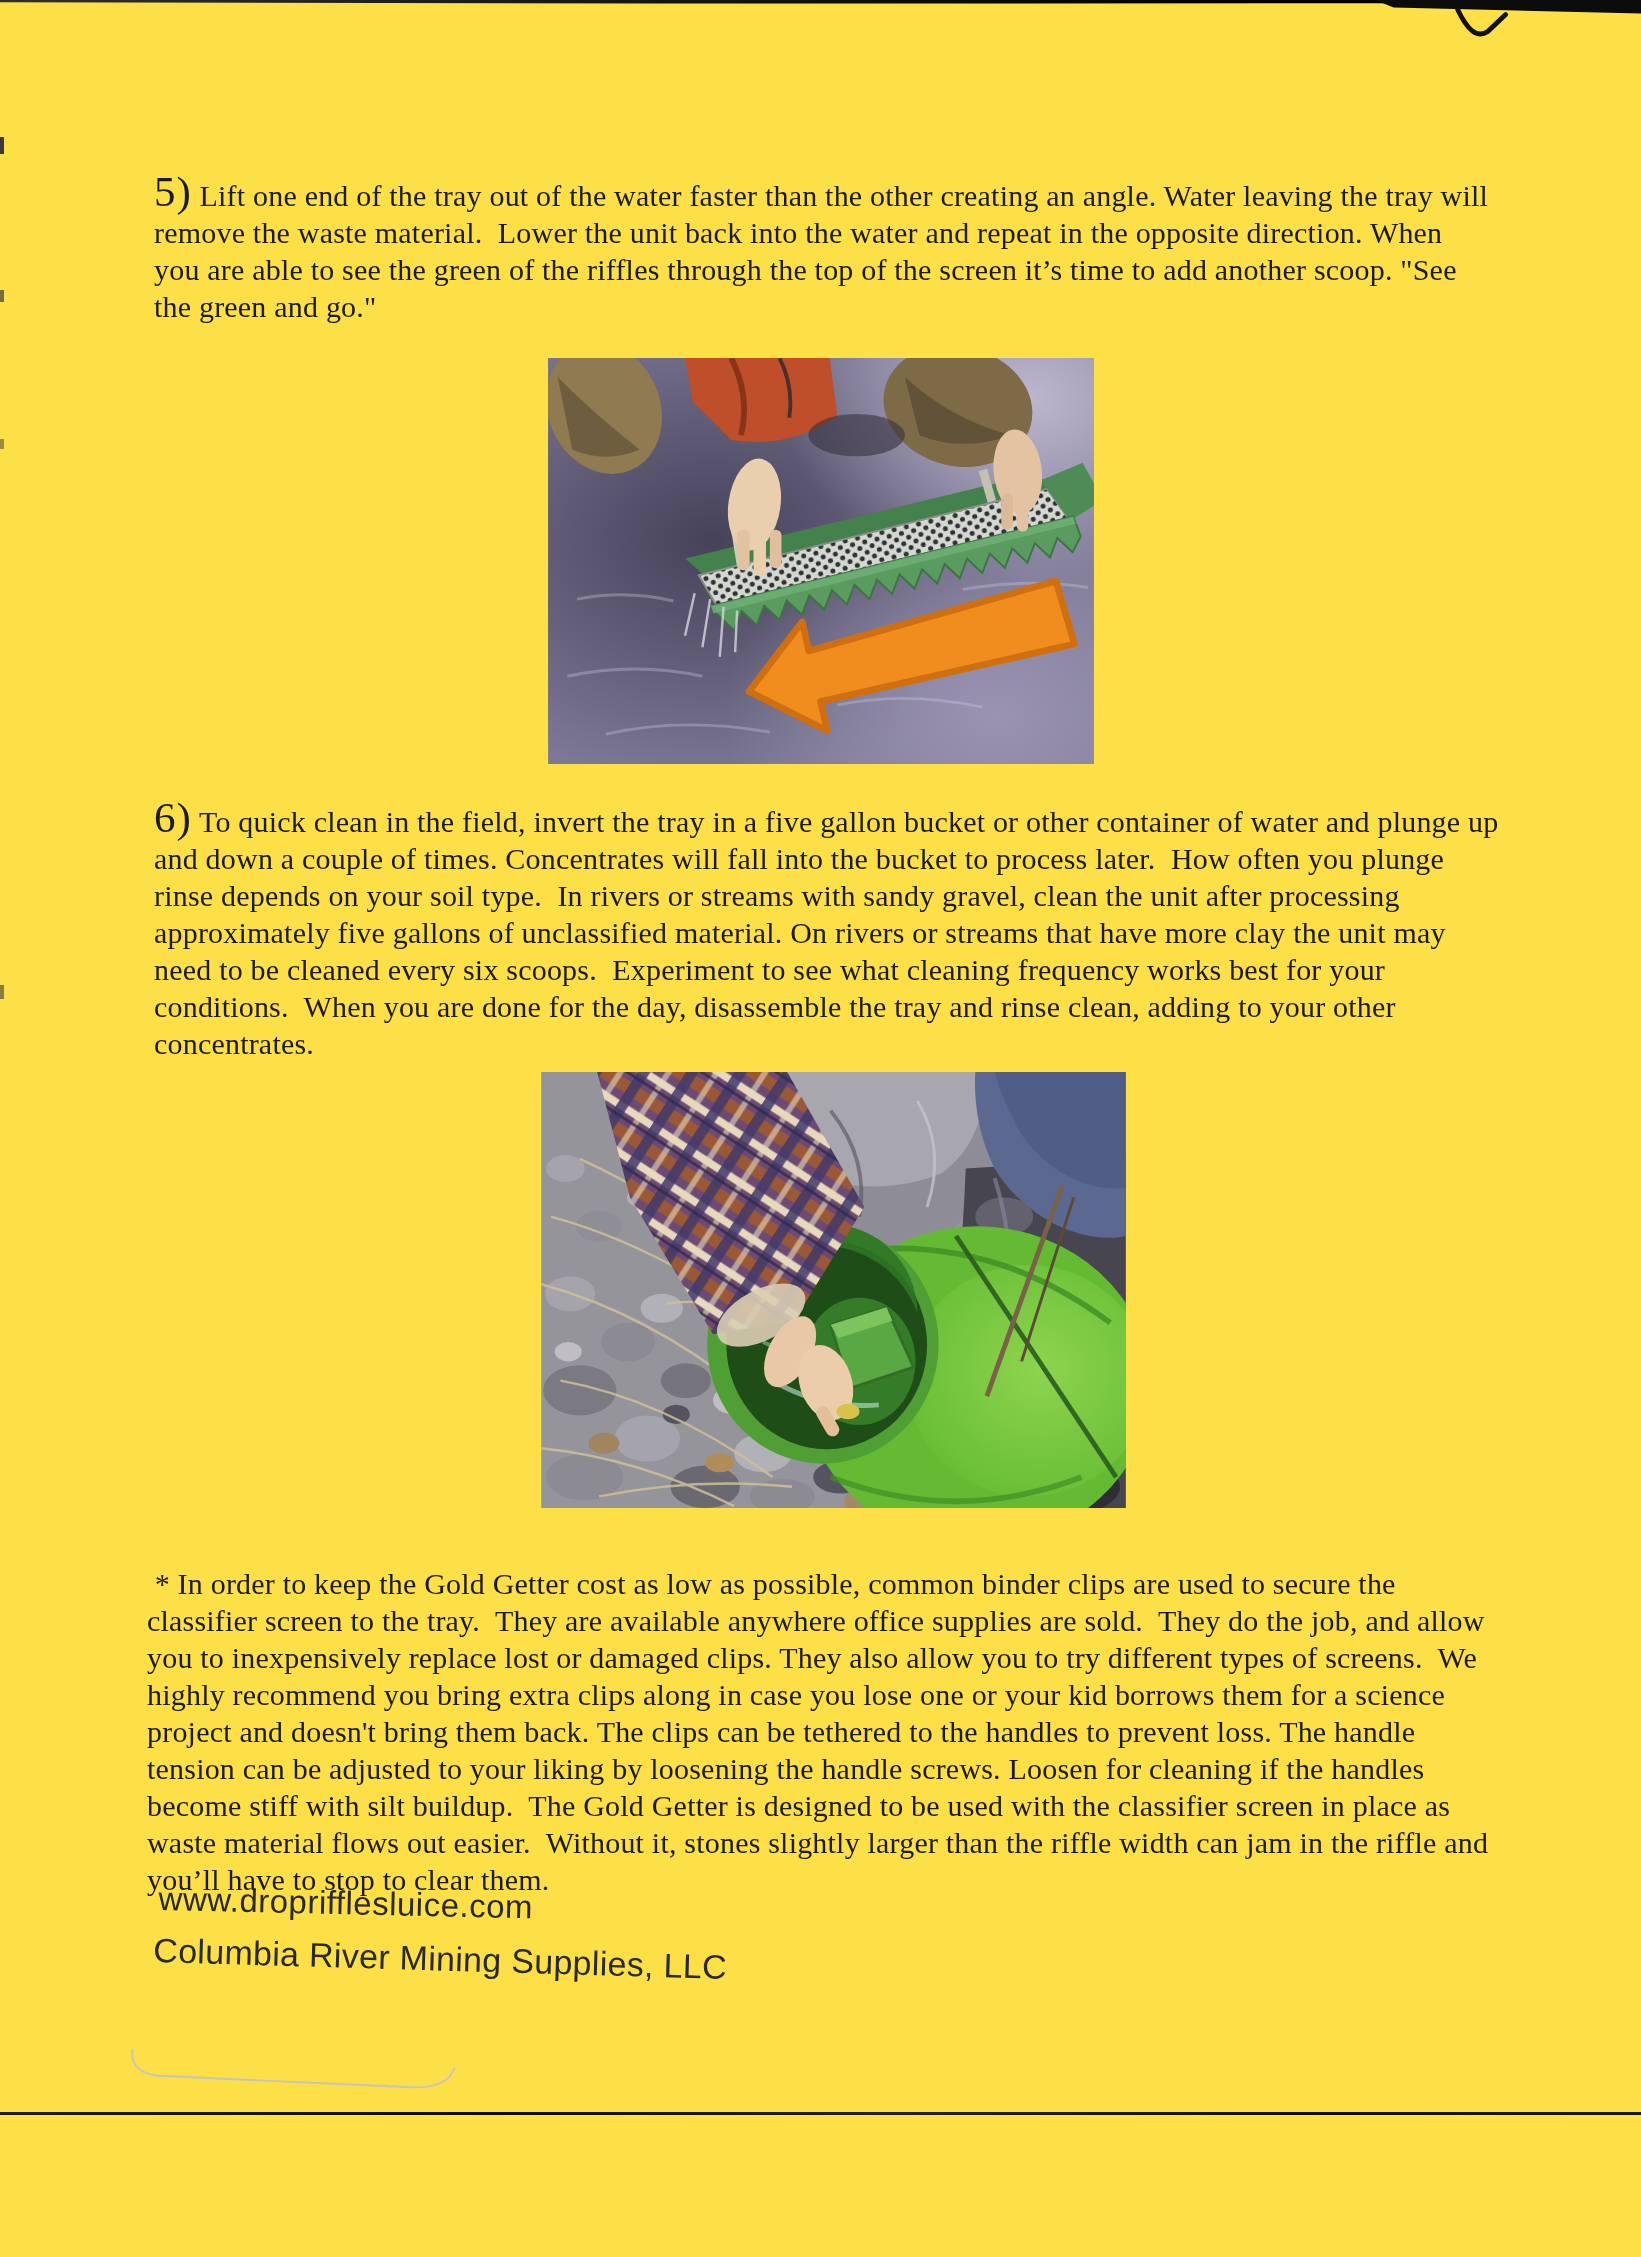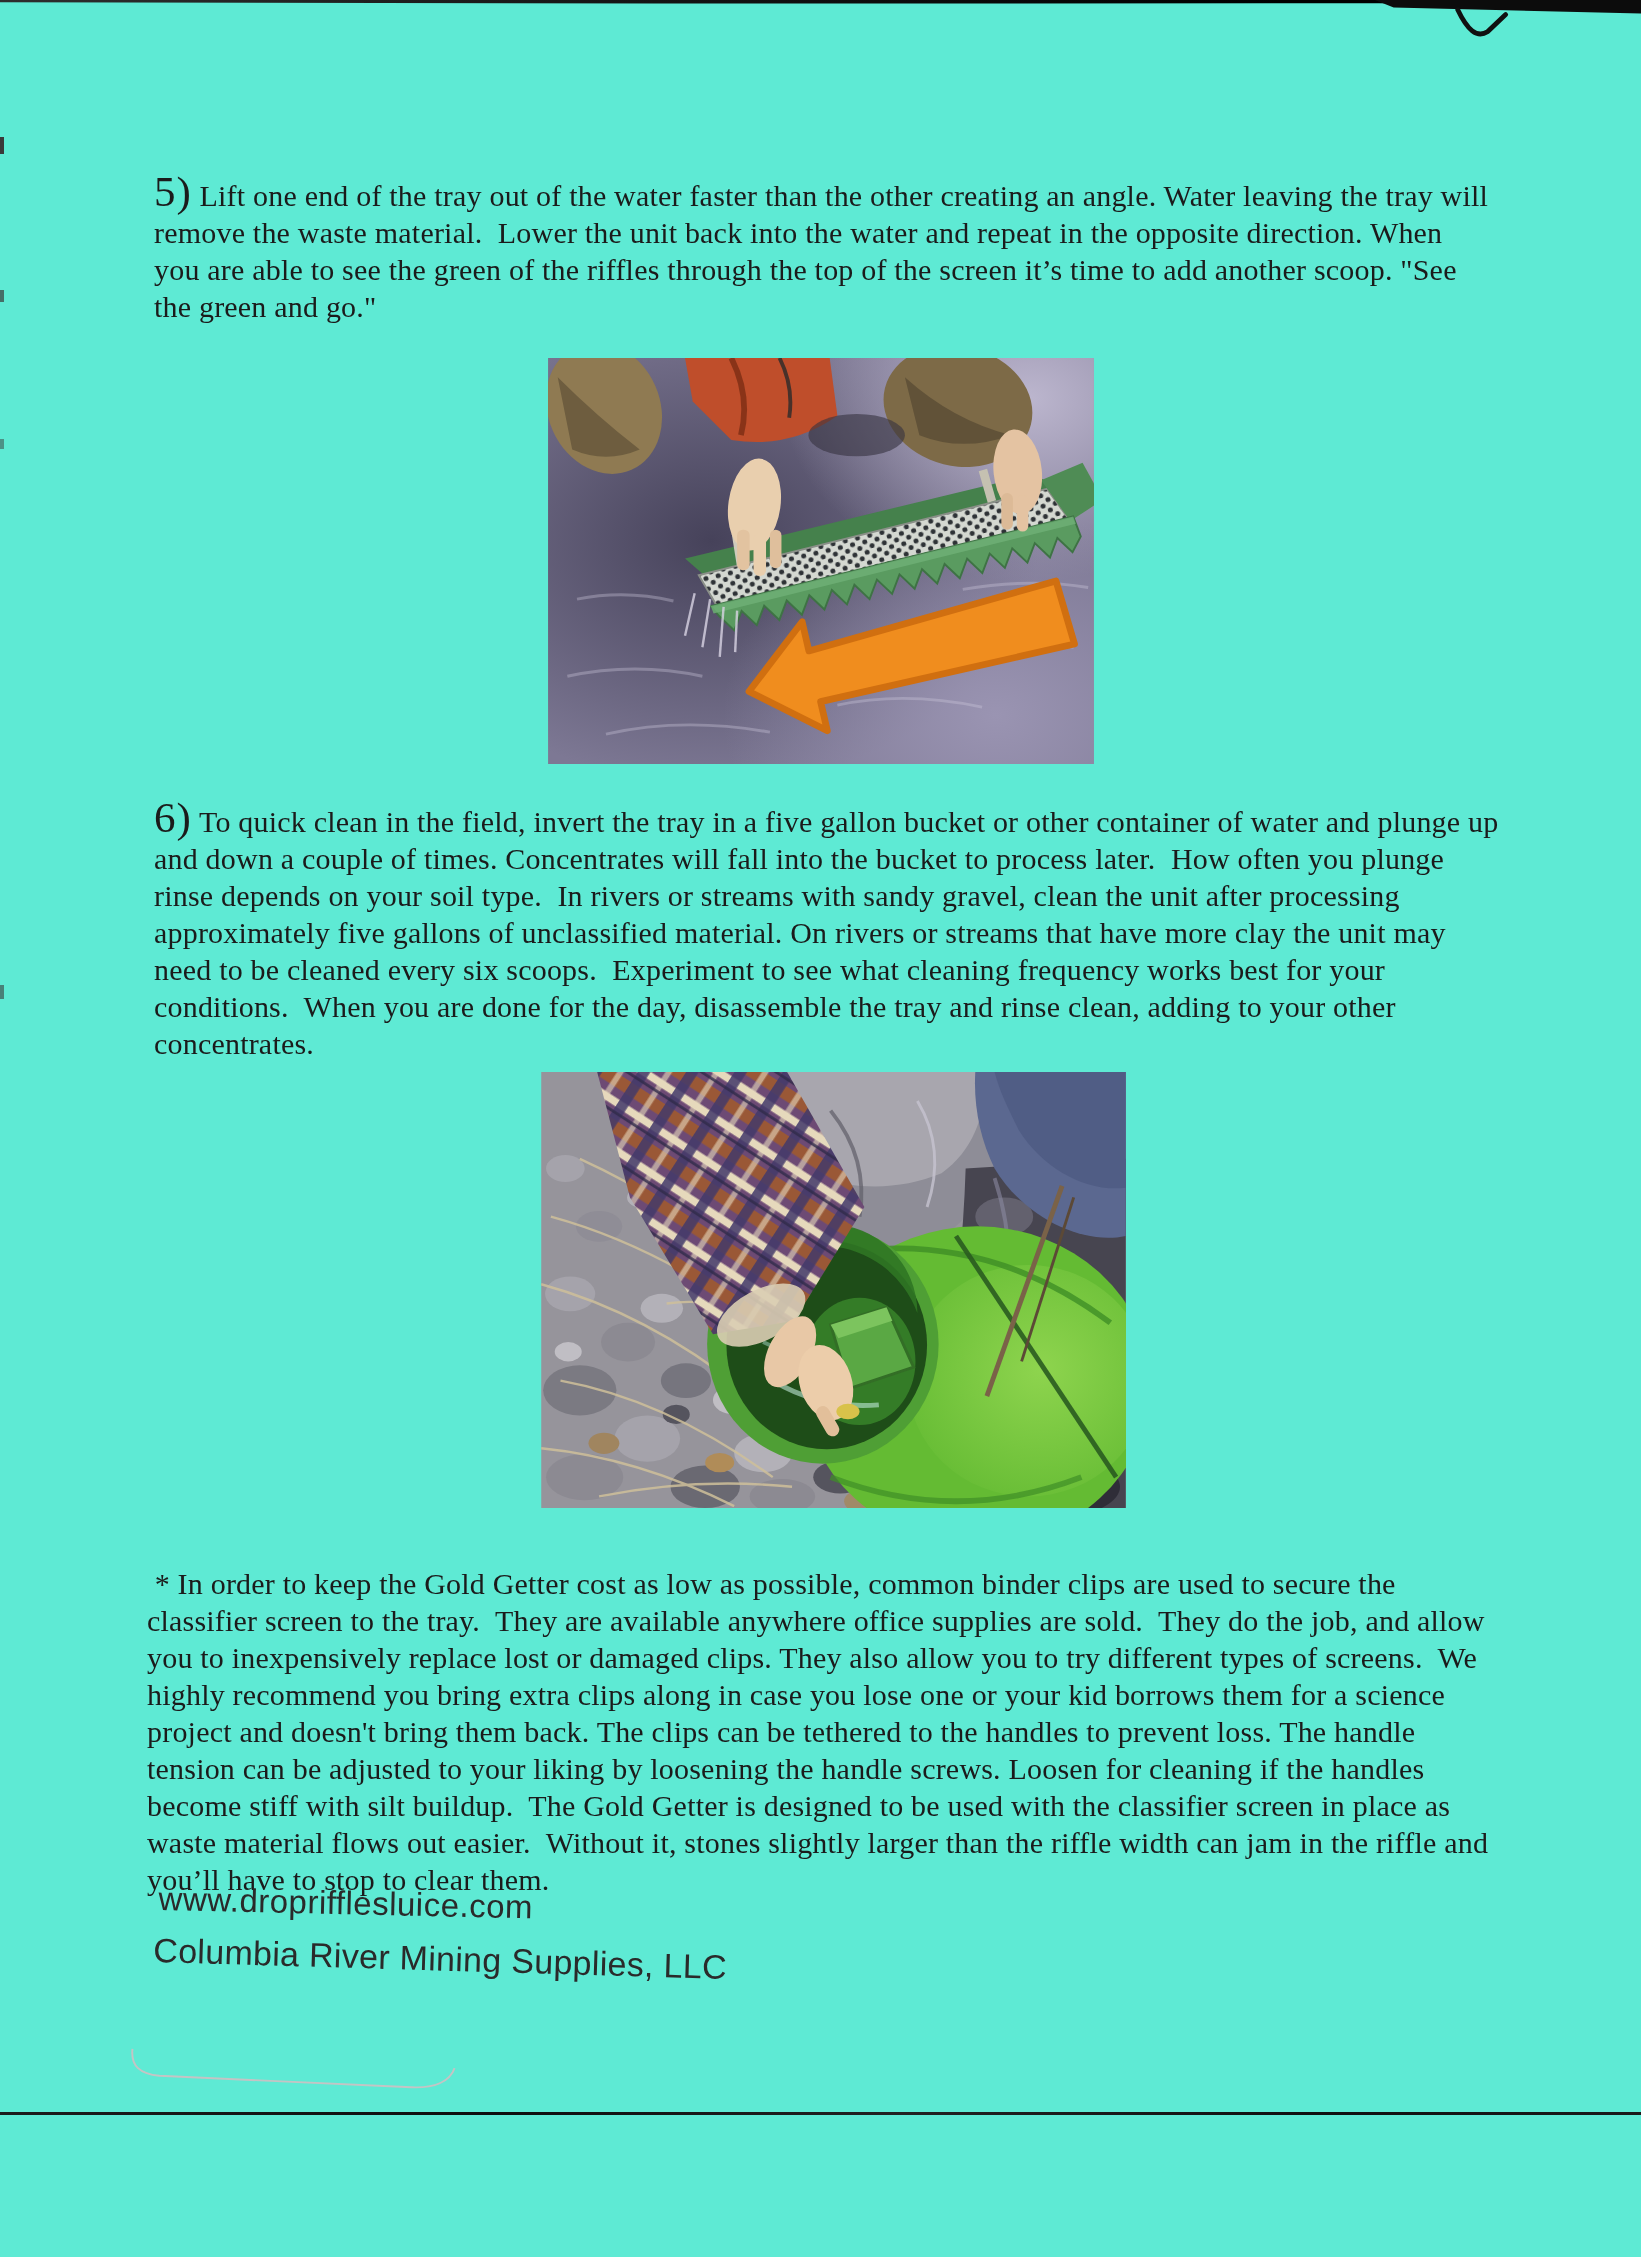--- a/index.html
+++ b/index.html
@@ -1,18 +1,18 @@
 <!DOCTYPE html>
 <html><head>
 <meta charset="utf-8">
 <style>
   html,body { margin:0; padding:0; background:#d9d9d9; }
   .page {
     position:relative; width:1641px; height:2257px; margin:0 auto;
-    background:#5eead4; overflow:hidden;
+    background:#fde047; overflow:hidden;
     font-family:"Liberation Serif", serif; color:#1c1c1c;
   }
   .para {
     position:absolute; font-size:30px; line-height:37px;
     white-space:pre-wrap; letter-spacing:0.2px; color:#1b1b1b;
   }
   .stepnum { font-size:43px; line-height:37px; letter-spacing:1px; }
   .handfont {
     position:absolute; font-family:"Liberation Sans", sans-serif;
     color:#2a2a2a; transform-origin:left top;

